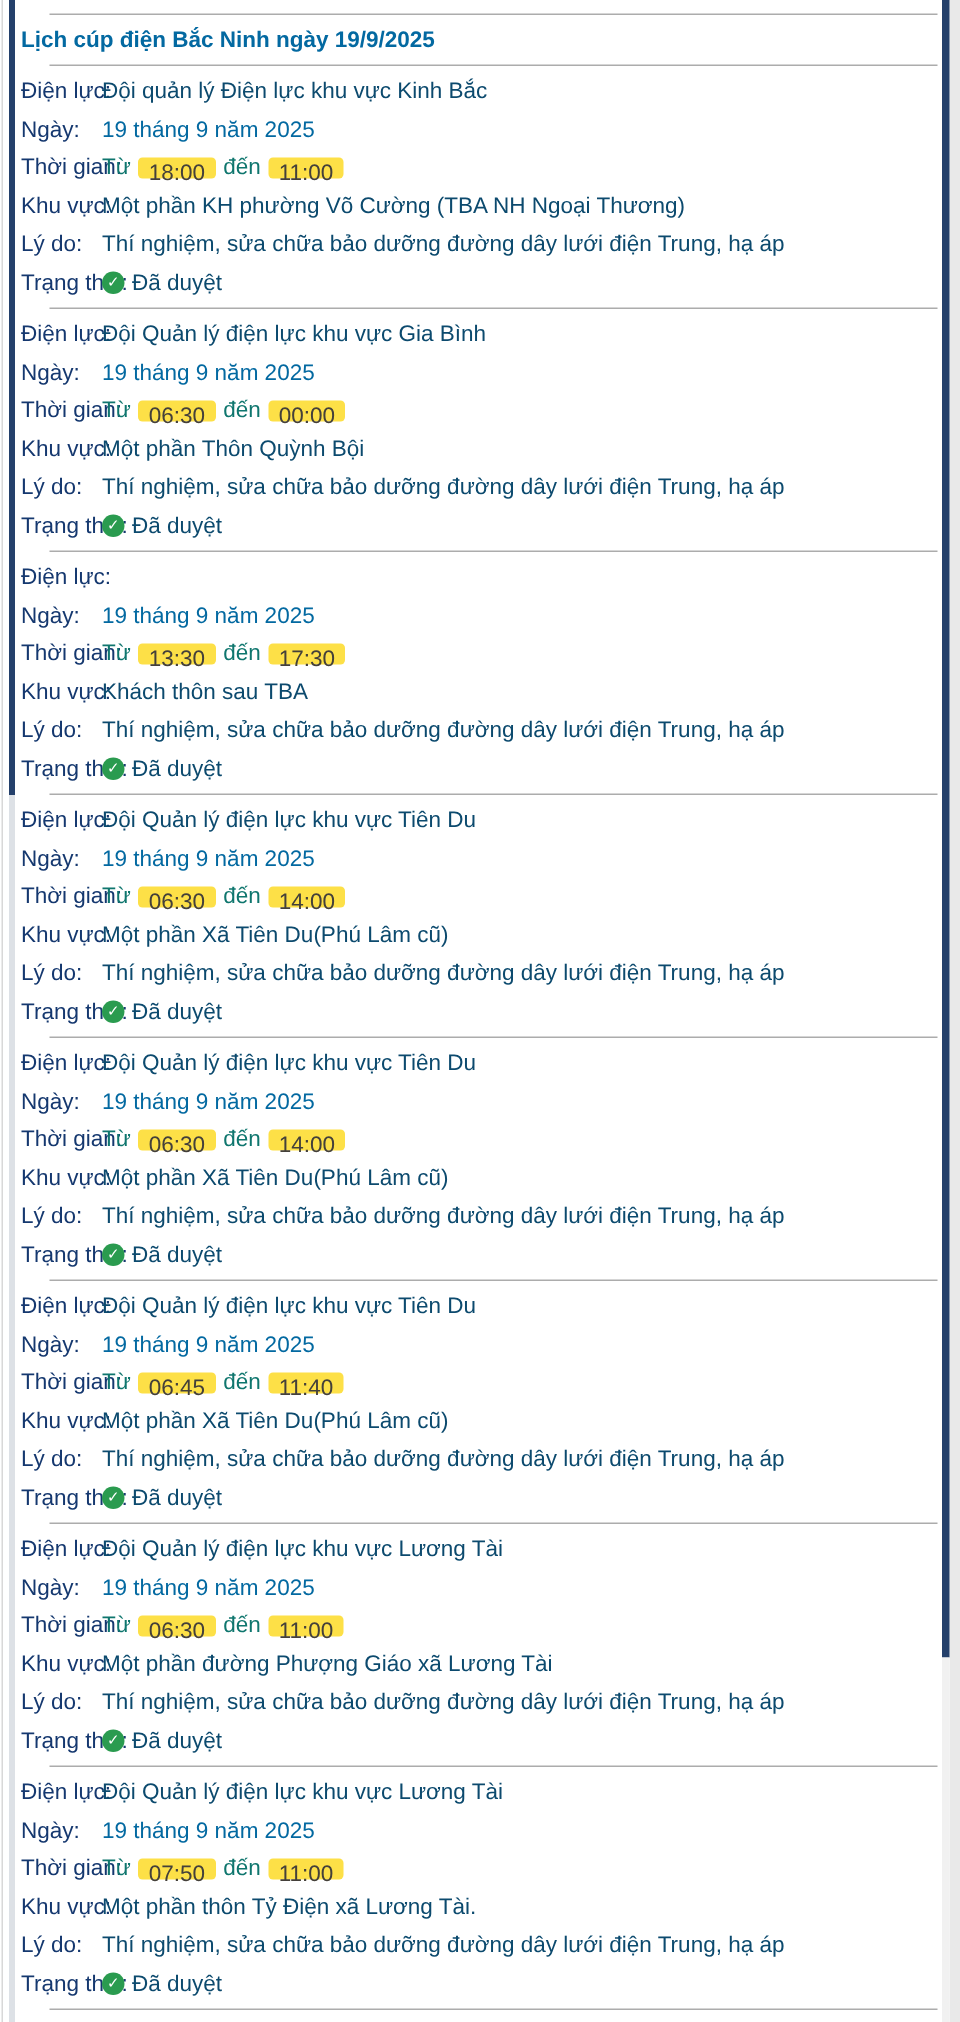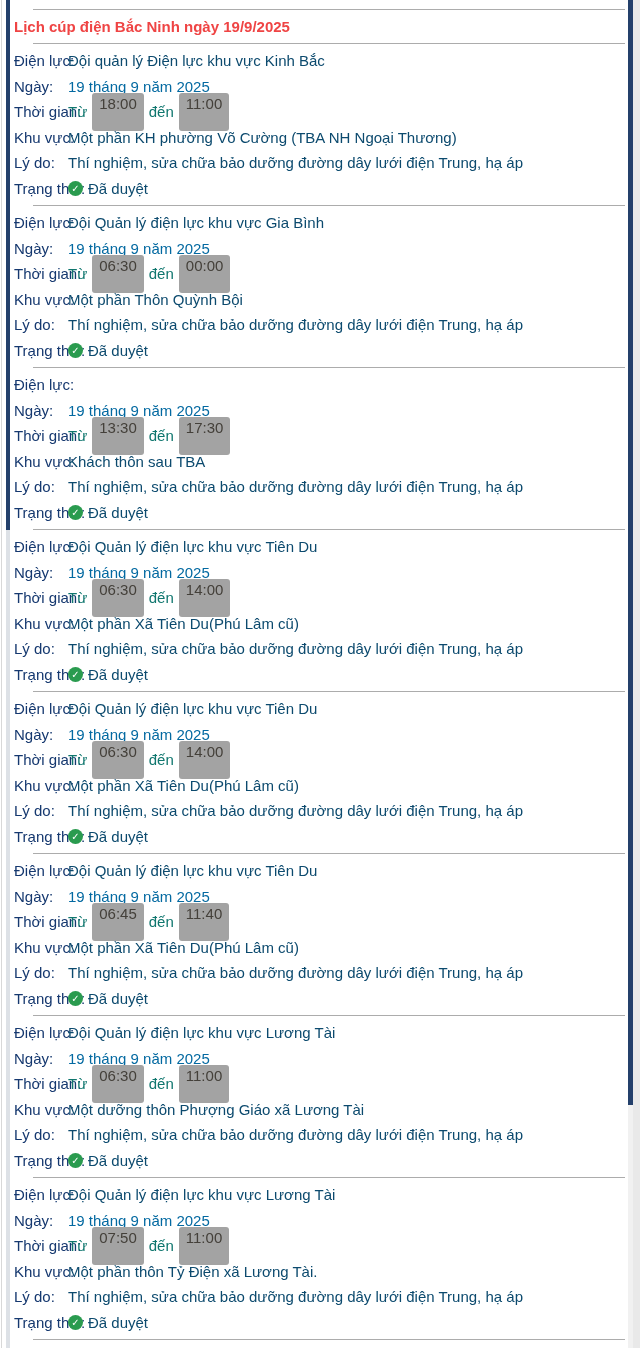--- a/index.html
+++ b/index.html
@@ -21,33 +21,33 @@
 
   
   .content { position:absolute; left:10px; top:0; width:617px; }
 
   hr.sep { border:0; border-top:1px solid #acacac; height:0; margin:0 2px 0 23px; }
   hr.sep.first { margin-top:9px; }
 
   .title {
     margin:0; padding-left:4px;
     font-size:15px; font-weight:700; line-height:33px;
-    color:#ef4444;
+    color:#0369a1;
   }
 
   .entry { padding:4px 0 4px 4px; }
   .row { display:flex; align-items:center; height:25.5px; font-size:15px; white-space:nowrap; }
   .lbl { width:54px; flex:none; color:#15386f; }
   .val { color:#0c4a6e; }
   .val.date { color:#0369a1; }
   .word { color:#0f766e; }
   .badge {
-    display:inline-block; background:#a3a3a3; color:#44403a;
+    display:inline-block; background:#fde047; color:#44403a;
     border-radius:3px; padding:0 7px; margin:0 5px;
-    line-height:21px; height:38px; font-size:15px;
+    line-height:21px; height:14px; font-size:15px;
   }
   .check {
     display:inline-flex; align-items:center; justify-content:center;
     width:15px; height:15px; border-radius:50%;
     background:#2a9b4f; color:#ffffff;
     font-size:10px; font-weight:700; margin-right:5px; flex:none;
   }
 </style>
 </head>
 <body>
@@ -267,21 +267,21 @@
     </div>
     <div class="row">
       <span class="lbl">Thời gian:</span>
       <span class="word">Từ</span>
       <span class="badge">06:30</span>
       <span class="word">đến</span>
       <span class="badge">11:00</span>
     </div>
     <div class="row">
       <span class="lbl">Khu vực:</span>
-      <span class="val">Một dưỡng thôn Phượng Giáo xã Lương Tài</span>
+      <span class="val">Một phần đường Phượng Giáo xã Lương Tài</span>
     </div>
     <div class="row">
       <span class="lbl">Lý do:</span>
       <span class="val">Thí nghiệm, sửa chữa bảo dưỡng đường dây lưới điện Trung, hạ áp</span>
     </div>
     <div class="row">
       <span class="lbl">Trạng thái:</span>
       <span class="check">✓</span>
       <span class="val">Đã duyệt</span>
     </div>

